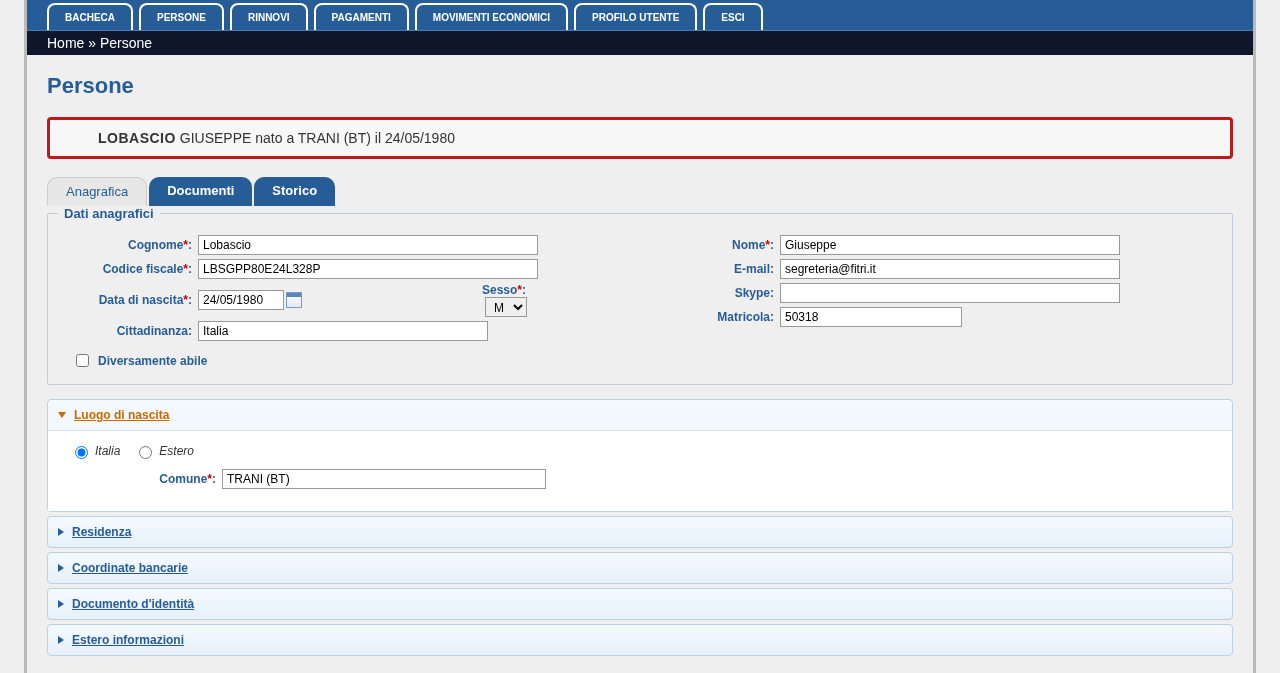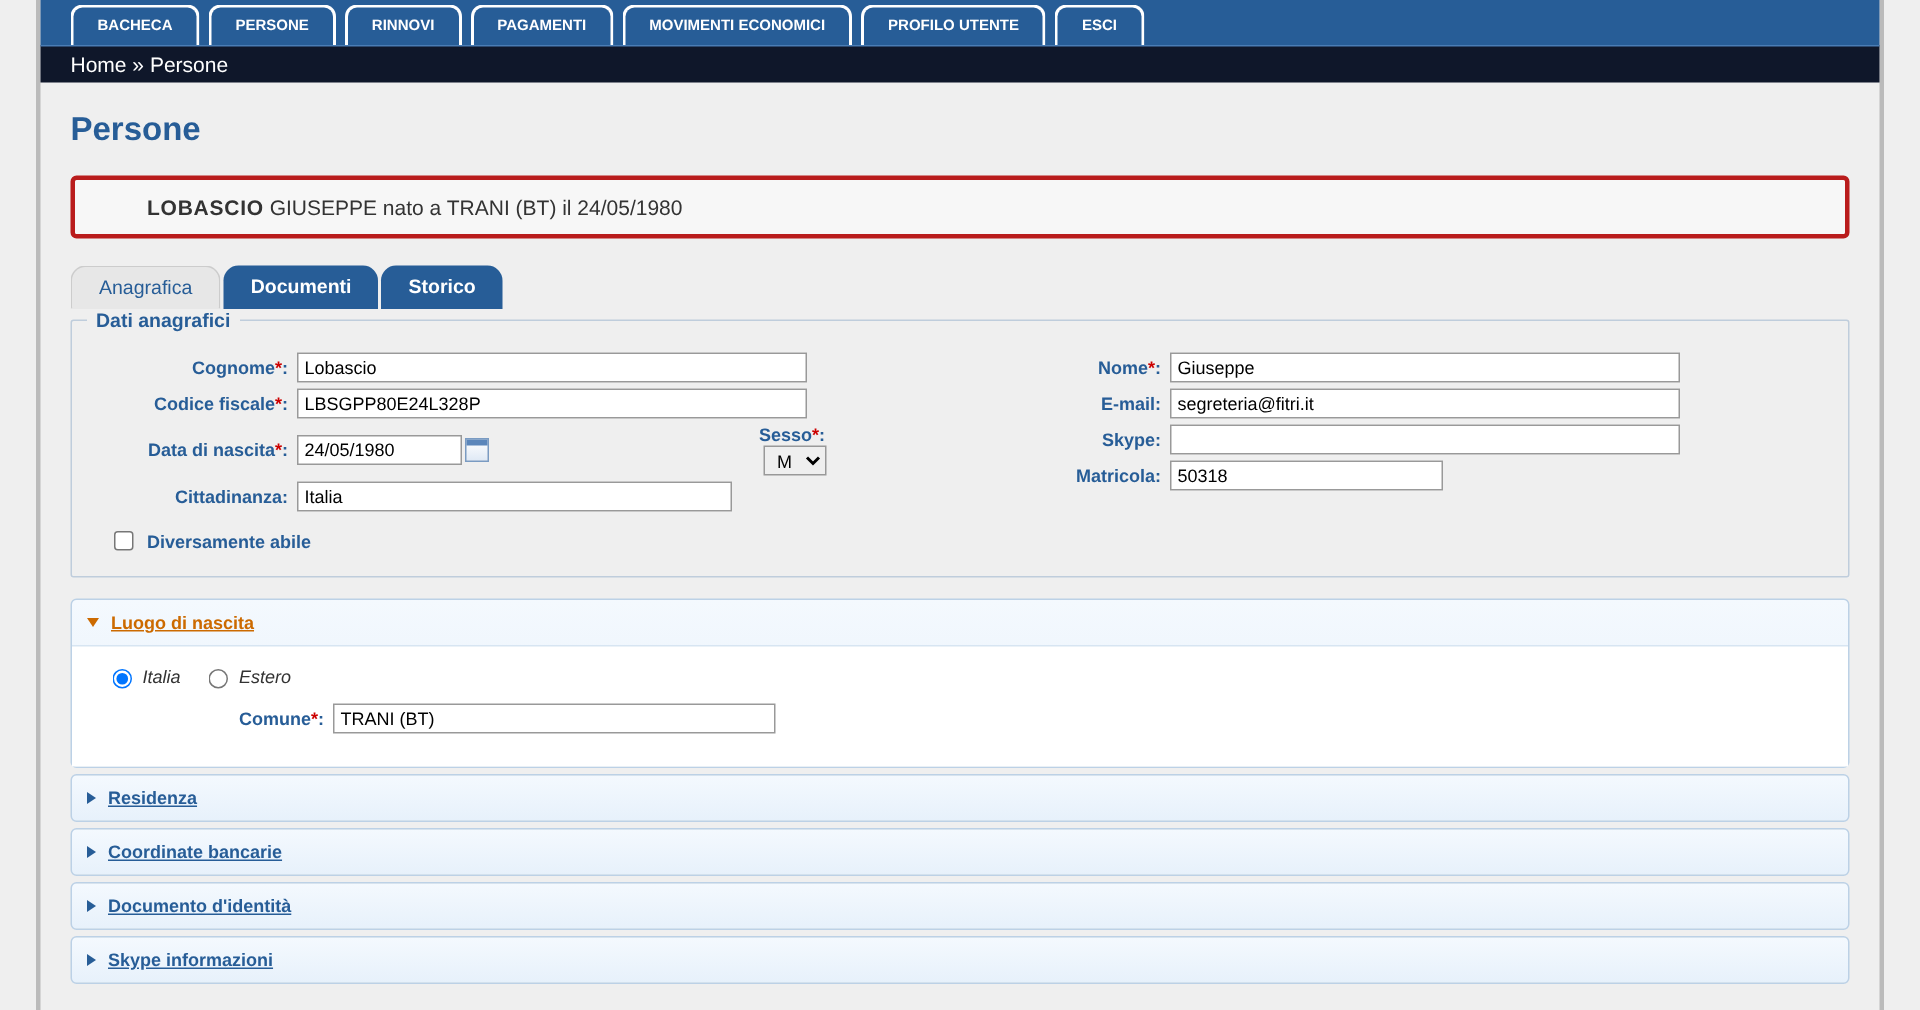--- a/index.html
+++ b/index.html
@@ -120,21 +120,21 @@
     font-size: 12px;
   }
   .field-label .req { color: #c00; }
   input[type=text], select {
     border: 1px solid #999;
     font-size: 12px;
     padding: 2px 4px;
     height: 20px;
   }
   input.w-md { width: 340px; }
-  input.w-sm { width: 110px; }
+  input.w-sm { width: 86px; }
   input.w-city { width: 290px; }
   select.w-xs { width: 42px; }
 
   .sesso-block {
     display: inline-flex;
     align-items: center;
     margin-left: 40px;
   }
   .sesso-block .lbl {
     color: #275d97;
@@ -328,21 +328,21 @@
       </div>
       <div class="acc-body">
         <div class="radio-row">
           <input type="radio" name="luogo" checked="" style="">
           <label>Italia</label>
           <input type="radio" name="luogo" style="">
           <label>Estero</label>
         </div>
         <div class="field-row">
           <div class="field-label" style="width:160px;"><span>Comune</span><span class="req">*</span>:</div>
-          <input type="text" style="width: 295px;" value="TRANI (BT)">
+          <input type="text" style="width: 324px;" value="TRANI (BT)">
         </div>
       </div>
     </div>
 
     
     <div class="accordion">
       <div class="acc-header closed">
         <span class="arrow"></span>
         <span class="title">Residenza</span>
       </div>
@@ -355,21 +355,21 @@
     </div>
     <div class="accordion">
       <div class="acc-header closed">
         <span class="arrow"></span>
         <span class="title">Documento d'identità</span>
       </div>
     </div>
     <div class="accordion">
       <div class="acc-header closed">
         <span class="arrow"></span>
-        <span class="title">Skype informazioni</span>
+        <span class="title">Estero informazioni</span>
       </div>
     </div>
 
     <button class="btn-registra">REGISTRA</button>
 
   </div>
 
 </div>
 
 </body></html>

